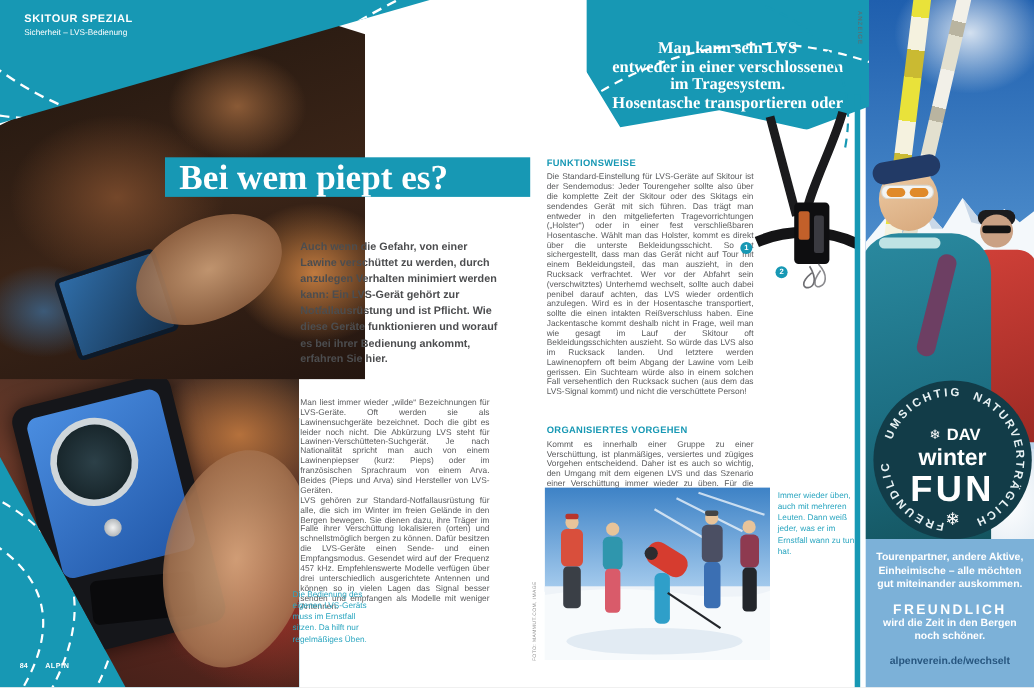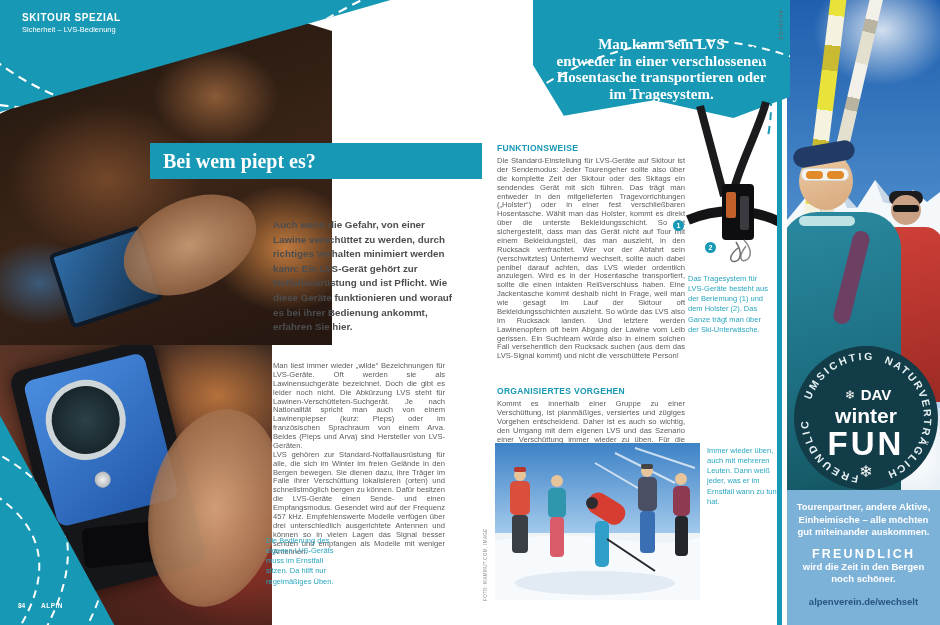--- a/index.html
+++ b/index.html
@@ -13,21 +13,21 @@
   .dash-svg { position:absolute; left:0; top:0; width:100%; height:100%; pointer-events:none; }
   #page-overlay-svg { position:absolute; left:0; top:0; width:940px; height:625px; pointer-events:none; z-index:40; }
 
   
   #kicker { position:absolute; left:22px; top:12px; z-index:8; color:#fff; }
   #kicker .k1 { font-size:10px; font-weight:bold; letter-spacing:0.6px; }
   #kicker .k2 { font-size:7.5px; margin-top:2px; }
 
   
   #title-band { position:absolute; left:150px; top:143px; width:332px; height:36px; background:#1798b4; z-index:10; }
-  #title-band h1 { font-family:"Liberation Serif", serif; font-weight:bold; color:#fff; font-size:20px; line-height:36px; padding-left:13px; }
+  #title-band h1 { font-family:"Liberation Serif", serif; font-weight:bold; color:#fff; font-size:32px; line-height:36px; padding-left:13px; }
 
   
   #intro { position:absolute; left:273px; top:218px; width:180px; font-size:9.8px; font-weight:bold;
     color:#4c4d4f; line-height:14.6px; z-index:9; }
 
   
   .bodytext { font-size:7.6px; line-height:1.17; color:#5b5c5e; text-align:justify; }
   #body-col1 { position:absolute; left:273px; top:362px; width:172px; z-index:9; }
   #caption-device { position:absolute; left:266px; top:536px; width:80px; font-size:7.5px; line-height:1.35; color:#2ba6c0; z-index:9; }
   #section-col { position:absolute; left:497px; top:143px; width:188px; z-index:9; }
@@ -169,21 +169,21 @@
   </div>
   <div id="kicker">
     <div class="k1">SKITOUR SPEZIAL</div>
     <div class="k2">Sicherheit – LVS-Bedienung</div>
   </div>
 
   <div id="title-band">
     <h1>Bei wem piept es?</h1>
   </div>
 
-  <p id="intro">Auch wenn die Gefahr, von einer Lawine verschüttet zu werden, durch richtiges Verhalten minimiert werden kann: Ein LVS-Gerät gehört zur Notfallausrüstung und ist Pflicht. Wie diese Geräte funktionieren und worauf es bei ihrer Bedienung ankommt, erfahren Sie hier.</p>
+  <p id="intro">Auch wenn die Gefahr, von einer Lawine verschüttet zu werden, durch anzulegen Verhalten minimiert werden kann: Ein LVS-Gerät gehört zur Notfallausrüstung und ist Pflicht. Wie diese Geräte funktionieren und worauf es bei ihrer Bedienung ankommt, erfahren Sie hier.</p>
 
   <div id="body-col1" class="bodytext">
     <p>Man liest immer wieder „wilde“ Bezeichnungen für LVS-Geräte. Oft werden sie als Lawinensuchgeräte bezeichnet. Doch die gibt es leider noch nicht. Die Abkürzung LVS steht für Lawinen-Verschütteten-Suchgerät. Je nach Nationalität spricht man auch von einem Lawinenpiepser (kurz: Pieps) oder im französischen Sprachraum von einem Arva. Beides (Pieps und Arva) sind Hersteller von LVS-Geräten.</p>
     <p>LVS gehören zur Standard-Notfallausrüstung für alle, die sich im Winter im freien Gelände in den Bergen bewegen. Sie dienen dazu, ihre Träger im Falle ihrer Verschüttung lokalisieren (orten) und schnellstmöglich bergen zu können. Dafür besitzen die LVS-Geräte einen Sende- und einen Empfangsmodus. Gesendet wird auf der Frequenz 457 kHz. Empfehlenswerte Modelle verfügen über drei unterschiedlich ausgerichtete Antennen und können so in vielen Lagen das Signal besser senden und empfangen als Modelle mit weniger Antennen.</p>
   </div>
   <p id="caption-device">Die Bedienung des eigenen LVS-Geräts muss im Ernstfall sitzen. Da hilft nur regelmäßiges Üben.</p>
 
   <div id="section-col">
     <div class="sec-head">FUNKTIONSWEISE</div>
     <p class="bodytext">Die Standard-Einstellung für LVS-Geräte auf Skitour ist der Sendemodus: Jeder Tourengeher sollte also über die komplette Zeit der Skitour oder des Skitags ein sendendes Gerät mit sich führen. Das trägt man entweder in den mitgelieferten Tragevorrichtungen („Holster“) oder in einer fest verschließbaren Hosentasche. Wählt man das Holster, kommt es direkt über die unterste Bekleidungsschicht. So ist sichergestellt, dass man das Gerät nicht auf Tour mit einem Bekleidungsteil, das man auszieht, in den Rucksack verfrachtet. Wer vor der Abfahrt sein (verschwitztes) Unterhemd wechselt, sollte auch dabei penibel darauf achten, das LVS wieder ordentlich anzulegen. Wird es in der Hosentasche transportiert, sollte die einen intakten Reißverschluss haben. Eine Jackentasche kommt deshalb nicht in Frage, weil man wie gesagt im Lauf der Skitour oft Bekleidungsschichten auszieht. So würde das LVS also im Rucksack landen. Und letztere werden Lawinenopfern oft beim Abgang der Lawine vom Leib gerissen. Ein Suchteam würde also in einem solchen Fall versehentlich den Rucksack suchen (aus dem das LVS-Signal kommt) und nicht die verschüttete Person!</p>
@@ -192,39 +192,38 @@
   </div>
 
   <div id="pull-quote-box">
     <svg class="dash-svg" viewBox="0 0 257 118">
       <path d="M-10,98 Q120,8 262,58" fill="none" stroke="#ffffff" stroke-width="2" stroke-dasharray="8 6"></path>
     </svg>
   </div>
   <div id="pull-quote-text">
     <span style="display:block">Man kann sein LVS</span>
     <span style="display:block">entweder in einer verschlossenen</span>
+    <span style="display:block">im Tragesystem.</span>
     <span style="display:block">Hosentasche transportieren oder</span>
-    <span style="display:block">im Tragesystem.</span>
   </div>
 
   <div id="harness-photo">
     <svg width="96" height="168" viewBox="0 0 96 168">
       <path d="M14,6 L38,96" stroke="#1b1b1d" stroke-width="8" fill="none"></path>
       <path d="M80,2 C72,32 50,72 46,98" stroke="#1b1b1d" stroke-width="8" fill="none"></path>
       <path d="M2,120 C30,108 66,108 94,122" stroke="#141416" stroke-width="10" fill="none"></path>
       <rect x="36" y="84" width="32" height="56" rx="4" fill="#0e0e10"></rect>
       <rect x="40" y="92" width="10" height="26" rx="2" fill="#c2602a"></rect>
       <rect x="54" y="96" width="9" height="34" rx="2" fill="#3a3a40"></rect>
       <path d="M58,140 C78,162 42,170 60,146" stroke="#8a8a8e" stroke-width="1.5" fill="none"></path>
       <path d="M50,142 C66,168 30,166 52,148" stroke="#6e6e72" stroke-width="1.5" fill="none"></path>
     </svg>
   </div>
   <div class="marker" style="left:673px; top:220px;">1</div>
   <div class="marker" style="left:705px; top:242px;">2</div>
-  <p id="caption-harness">Das Tragesystem für LVS-Geräte besteht aus der Beriemung (1) und dem Holster (2). Das Ganze trägt man über der Ski-Unterwäsche.</p>
 
   <div id="group-photo">
     <svg width="205" height="157" viewBox="0 0 205 157">
       <defs>
         <linearGradient id="sky" x1="0" y1="0" x2="0" y2="1">
           <stop offset="0" stop-color="#3d82c6"></stop>
             <stop offset="1" stop-color="#a8cdee"></stop>
         </linearGradient>
       </defs>
       <rect x="0" y="0" width="205" height="95" fill="url(#sky)"></rect>

